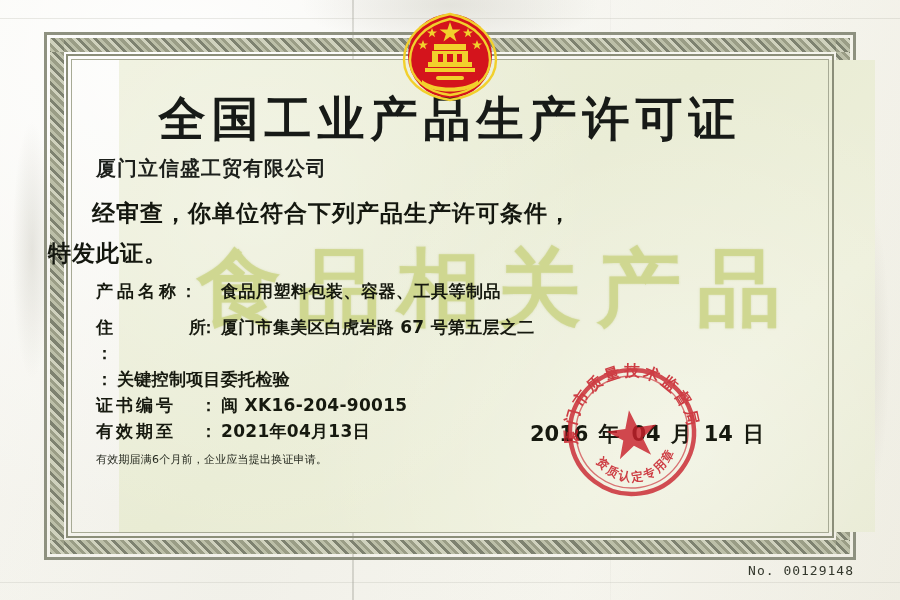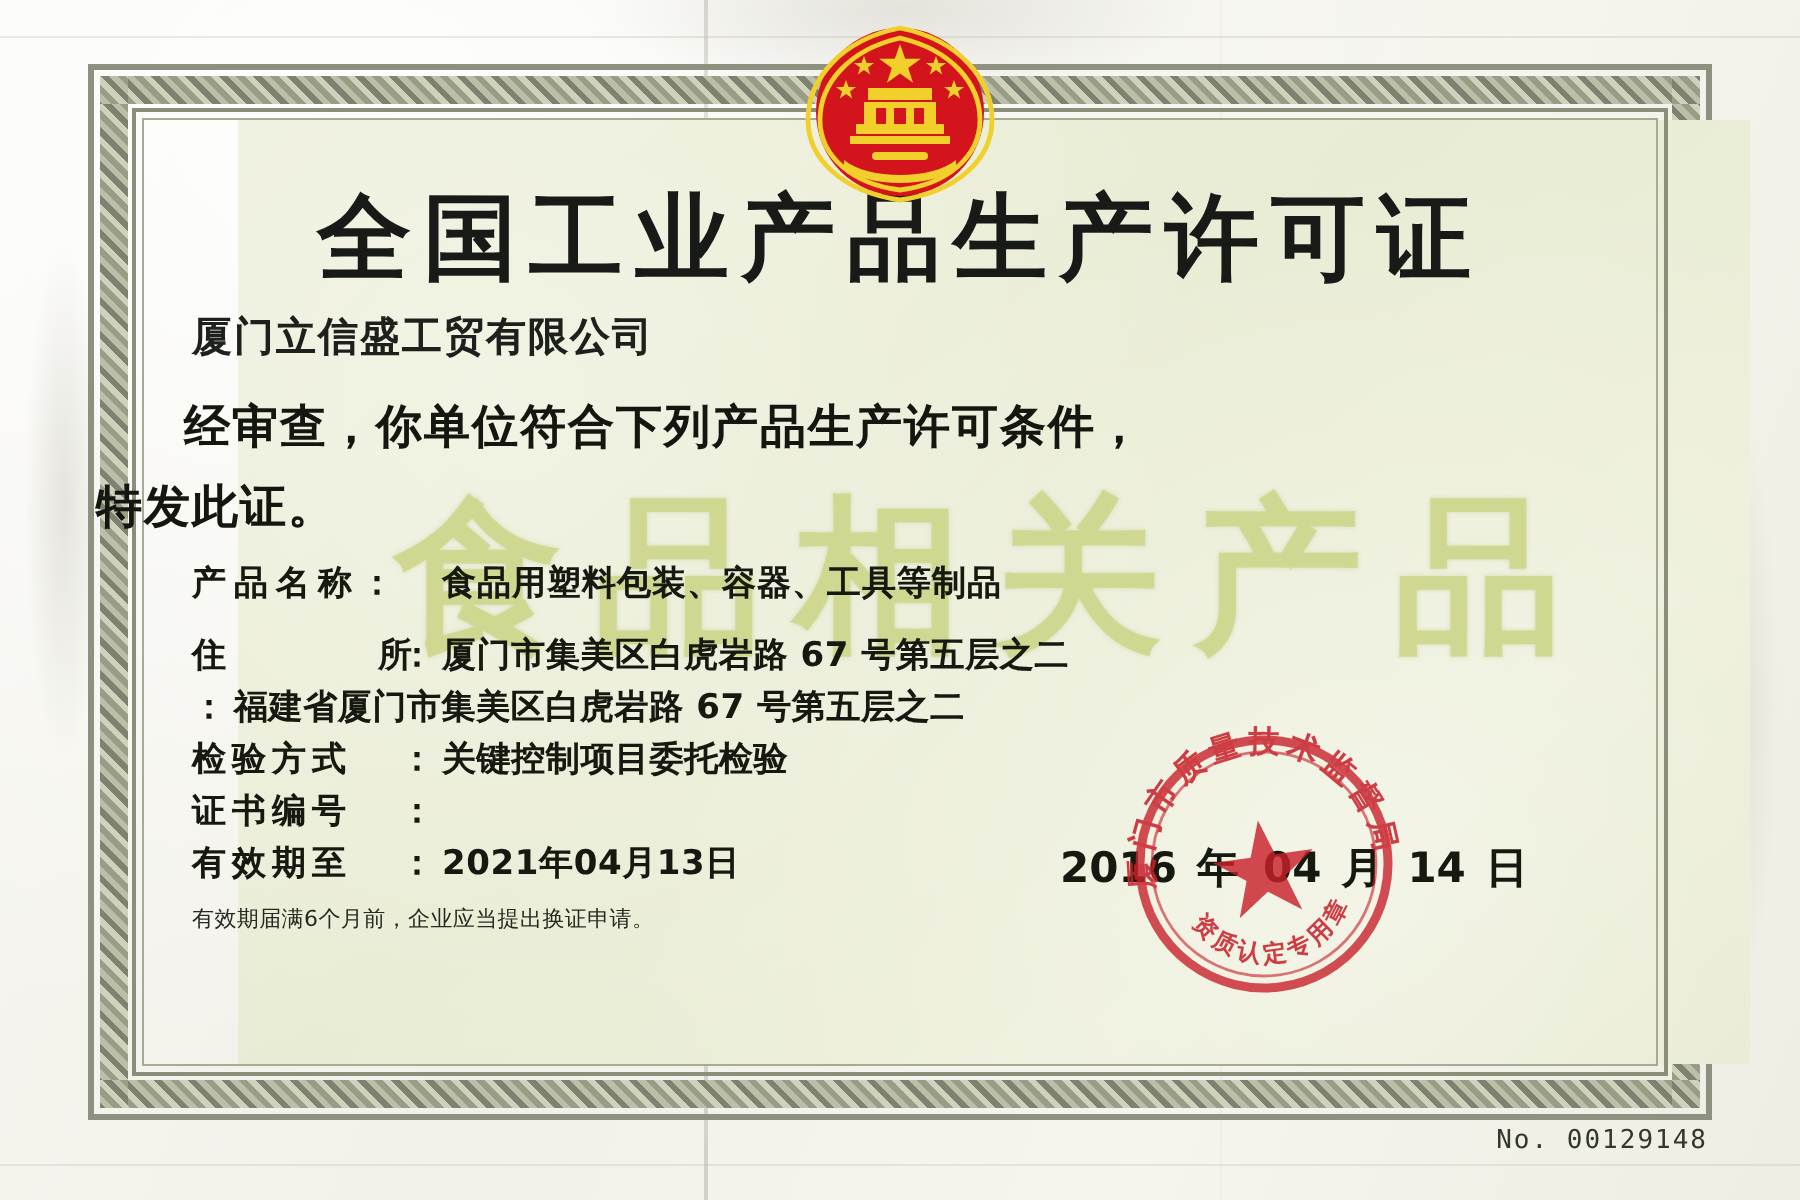--- a/index.html
+++ b/index.html
@@ -335,30 +335,29 @@
     </div>
 
     <div class="fields">
       <div class="field-row">
         <span class="field-lbl spaced">住　　所</span>
           <span class="field-colon">：</span>
           <span class="field-val">厦门市集美区白虎岩路 67 号第五层之二</span>
       </div>
       <div class="field-row">
           <span class="field-colon">：</span>
-          <span class="field-val">福建省厦门市集美区白虎岩路 67 号第五层之二</span>
-      </div>
-      <div class="field-row">
-        <span class="field-lbl">检验方式</span>
+      </div>
+      <div class="field-row">
           <span class="field-colon">：</span>
           <span class="field-val">关键控制项目委托检验</span>
       </div>
       <div class="field-row">
         <span class="field-lbl">证书编号</span>
           <span class="field-colon">：</span>
+          <span class="field-val">闽 XK16-204-90015</span>
       </div>
       <div class="field-row">
         <span class="field-lbl">有效期至</span>
           <span class="field-colon">：</span>
           <span class="field-val">2021年04月13日</span>
       </div>
     </div>
 
     <div class="date-right">
       <span class="num">2016</span><span class="sep">年</span><span class="num">04</span><span class="sep">月</span><span class="num">14</span><span class="sep">日</span>

